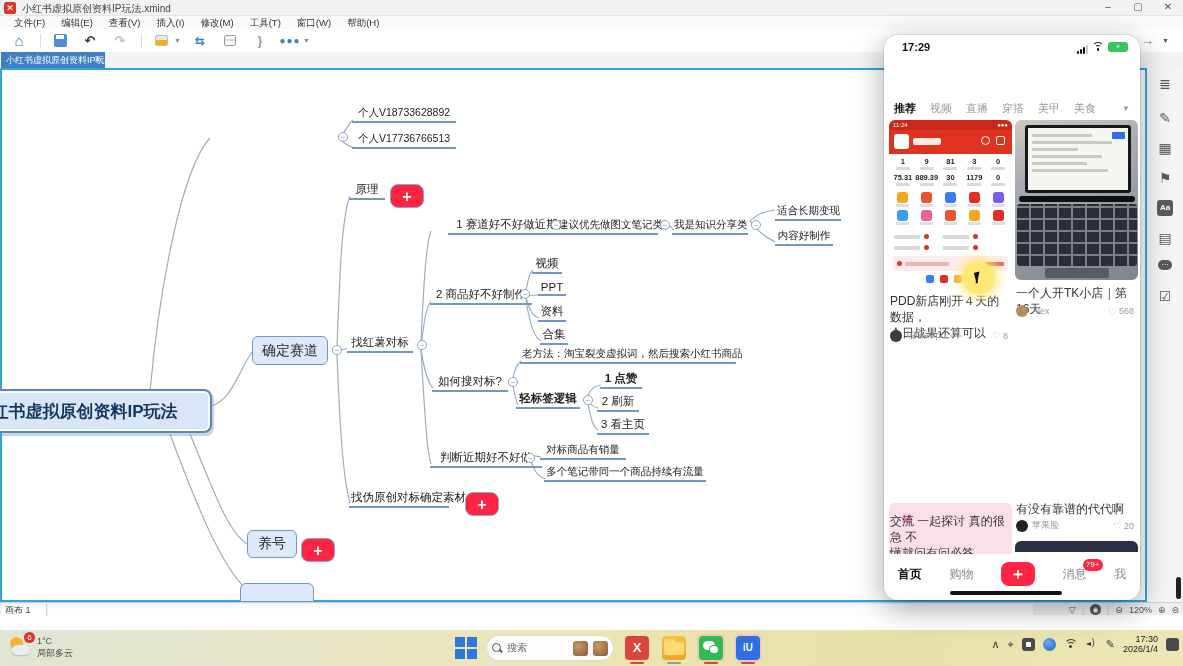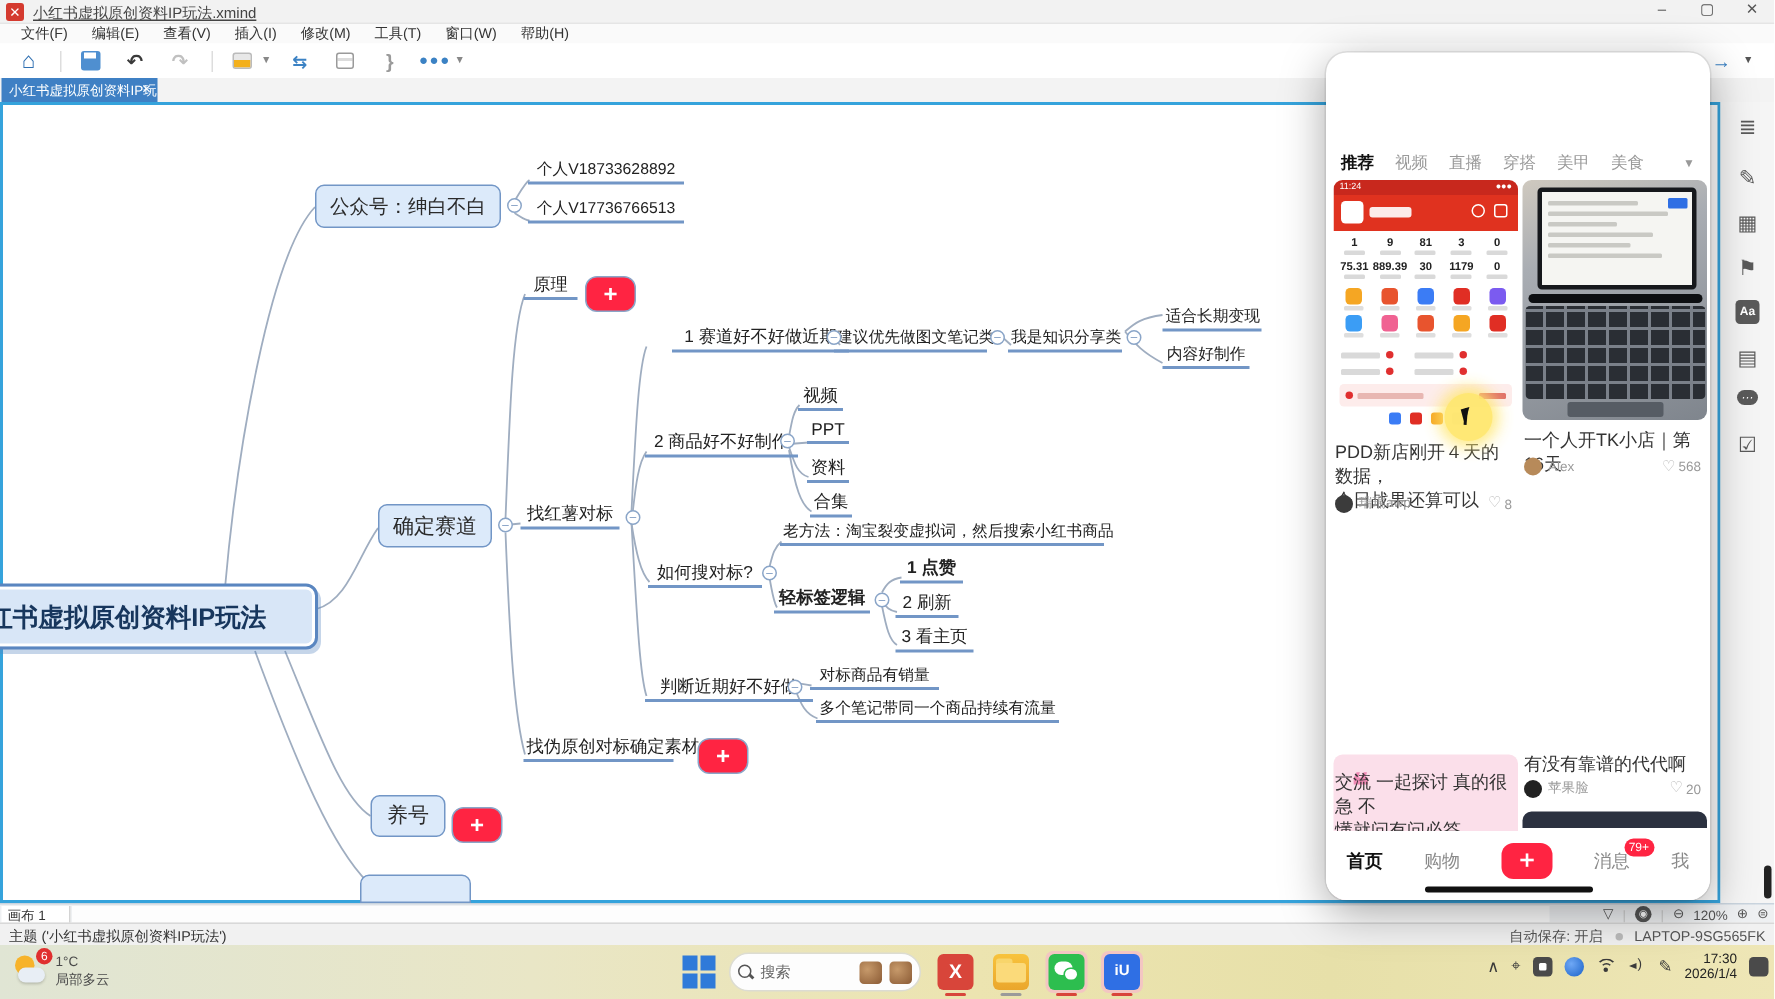--- a/index.html
+++ b/index.html
@@ -3,21 +3,21 @@
 <meta charset="utf-8">
 <style>
   * { margin:0; padding:0; box-sizing:border-box; }
   html,body { width:1183px; height:666px; overflow:hidden; }
   body { font-family:"Liberation Sans","DejaVu Sans",sans-serif; }
   #app { position:relative; width:1183px; height:666px; background:#fff; overflow:hidden; }
 
   
   .titlebar { position:absolute; left:0; top:0; width:1183px; height:16px; background:#f2f2f2; border-bottom:1px solid #e5e5e5; }
   .appicon { position:absolute; left:4px; top:2px; width:12px; height:12px; background:#d43a2f; border-radius:2px; color:#fff; font-size:9px; line-height:12px; text-align:center; font-weight:bold; }
-  .titletext { position:absolute; left:22px; top:2px; font-size:10px; color:#444;text-decoration:underline; }
+  .titletext { position:absolute; left:22px; top:2px; font-size:10px; color:#444; }
   .winbtns { position:absolute; right:0; top:0; height:16px; display:flex; }
   .winbtn { width:30px; height:16px; font-size:10px; color:#555; text-align:center; line-height:14px; }
   .menubar { position:absolute; left:0; top:16px; width:1183px; height:13px; background:#fafafa; display:flex; padding-left:6px; }
   .menuitem { font-size:9.5px; color:#333; padding:0 8px; line-height:13px; }
   .toolbar { position:absolute; left:0; top:29px; width:1183px; height:23px; background:#fff; display:flex; align-items:center; }
   .tbtn { width:22px; height:18px; margin-left:8px; text-align:center; line-height:18px; font-size:13px; color:#666; }
   .tsep { width:1px; height:14px; background:#ddd; margin-left:10px; }
   .ticon-home { color:#2f6fb1; font-size:15px; }
   .ticon-save { position:relative; }
   .ticon-save i { display:block; width:13px; height:13px; margin:2px auto; background:#4f8fd0; border-radius:2px; }
@@ -283,21 +283,20 @@
       <path d="M513,317 C515,329 516,334 518,337"></path>
       <path d="M588,327 C591,321 594,318 601,317"></path>
       <path d="M588,333 C591,337 593,339 598,340"></path>
       <path d="M588,336 C591,351 593,359 598,362"></path>
       <path d="M530,387 C533,388 536,388 541,389"></path>
       <path d="M530,391 C534,402 537,408 545,411"></path>
     </g>
   </svg>
 
   <div class="node-box central" style="left:-60px;top:389px;width:272px;height:44px;">小红书虚拟原创资料IP玩法</div>
-  <div class="node-box" style="left:210px;top:123px;width:124px;height:29px;">公众号：绅白不白</div>
   <div class="node-box" style="left:252px;top:336px;width:76px;height:29px;font-size:14px;">确定赛道</div>
   <div class="node-box" style="left:247px;top:530px;width:50px;height:28px;font-size:14px;">养号</div>
   <div class="node-box" style="left:240px;top:583px;width:74px;height:19px;border-radius:6px 6px 0 0;"></div>
 
   <div class="node-line tiny" style="left:352px;top:106px;width:104px;">个人V18733628892</div>
   <div class="node-line tiny" style="left:352px;top:132px;width:104px;">个人V17736766513</div>
   <div class="node-line" style="left:349px;top:182px;width:36px;">原理</div>
   <div class="node-line" style="left:347px;top:335px;width:66px;">找红薯对标</div>
   <div class="node-line" style="left:448px;top:217px;width:118px;">1 赛道好不好做近期</div>
   <div class="node-line tiny" style="left:556px;top:218px;width:102px;">建议优先做图文笔记类</div>
@@ -355,28 +354,20 @@
       <span>▽</span>
       <span style="color:#ccc">|</span>
       <span class="eye">◉</span>
       <span style="color:#ccc">|</span>
       <span>⊖</span>
       <span>120%</span>
       <span>⊕</span>
       <span>⊜</span>
     </div>
   </div>
-  <div class="statusrow">
-    <div class="statusleft">主题 ('小红书虚拟原创资料IP玩法')</div>
-    <div class="statusright">
-      <span>自动保存: 开启</span>
-      <span class="dot-sep"></span>
-      <span>LAPTOP-9SG565FK</span>
-    </div>
-  </div>
 
   <div class="taskbar">
     <div class="weather">
       <div class="wicon">
         <div class="wsun"></div>
           <div class="wcloud"></div>
         <div class="wbadge">6</div>
       </div>
       <div class="wtxt">
           <div>1°C</div>
@@ -427,20 +418,35 @@
       <span class="trayi">✎</span>
       <div class="traytime">
         <div>17:30</div>
         <div>2026/1/4</div>
       </div>
       <span class="traybell"></span>
     </div>
   </div>
 
   <div class="phone">
+    <div class="pstatus">
+      <div class="ptime">17:29</div>
+      <div class="psig">
+          <i style="height:3px"></i>
+          <i style="height:5px"></i>
+          <i style="height:7px"></i>
+          <i style="height:9px;background:#c9c9c9"></i>
+        </div>
+      <div class="pwifi">
+          <i></i>
+          <i></i>
+          <i></i>
+        </div>
+      <div class="pbat">⚡</div>
+    </div>
     <div class="ptabs">
       <span class="on">推荐</span>
       <span>视频</span>
       <span>直播</span>
       <span>穿搭</span>
       <span>美甲</span>
       <span>美食</span>
       <span class="chev">▼</span>
     </div>
 

